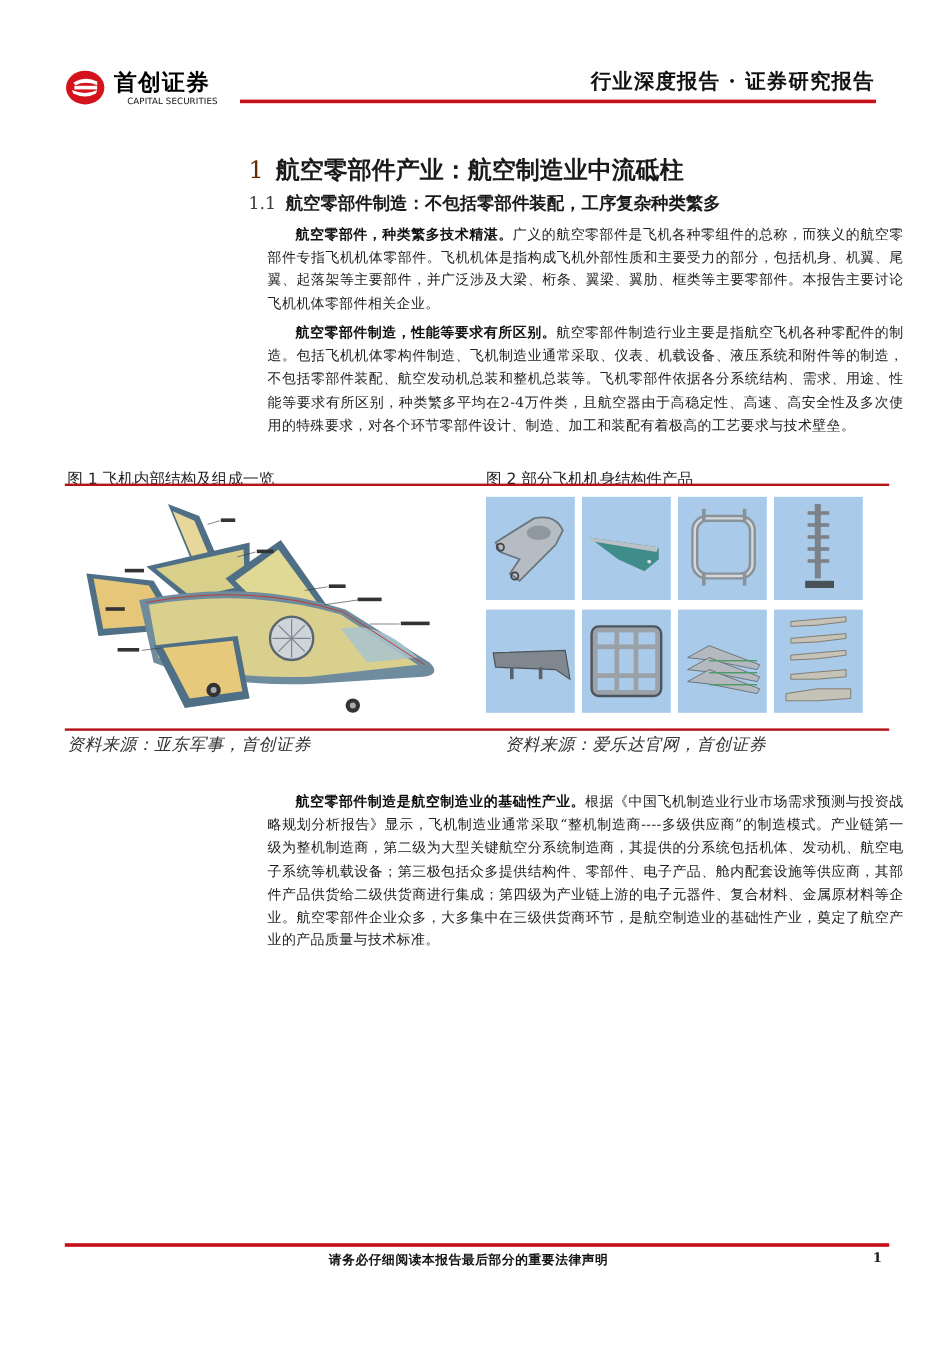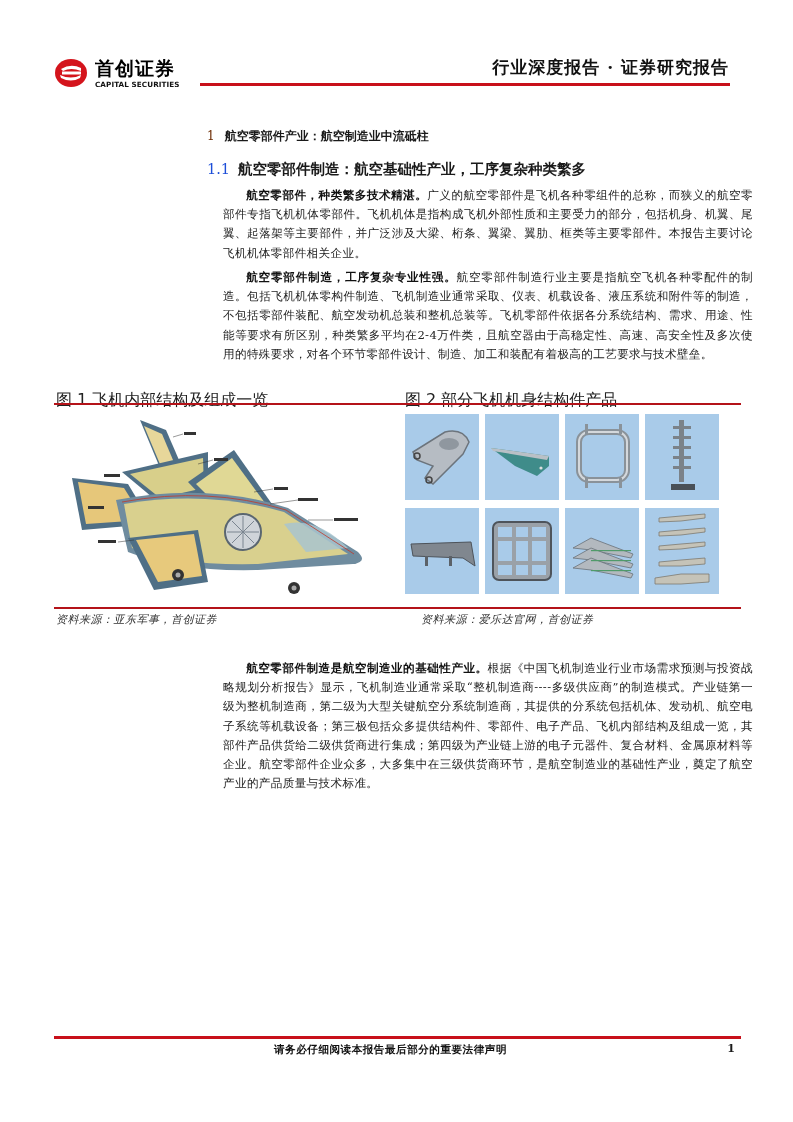--- a/index.html
+++ b/index.html
@@ -5,42 +5,42 @@
     html, body { margin: 0; padding: 0; background: #ffffff; }
     body { width: 793px; height: 1122px; position: relative; overflow: hidden;
            font-family: "DejaVu Serif", "Liberation Serif", serif; color: #1a1a1a; }
     .abs { position: absolute; }
 
     
     .logo { left: 54px; top: 56px; width: 150px; height: 36px; }
     .logo-mark { position: absolute; left: 0; top: 2px; width: 34px; height: 30px; }
     .logo-cn { position: absolute; left: 41px; top: 0px; font-family: "DejaVu Sans", sans-serif;
                font-weight: bold; font-size: 19px; letter-spacing: 1px; color: #000000; }
-    .logo-en { position: absolute; left: 41px; top: 24px; font-family: "DejaVu Sans", sans-serif;
-               font-weight: bold; font-size: 7.2px; letter-spacing: 0.1px; color: #111; white-space: nowrap; }
+    .logo-en { position: absolute; left: 52px; top: 24px; font-family: "DejaVu Sans", sans-serif;
+               font-weight: normal; font-size: 7.2px; letter-spacing: 0.1px; color: #111; white-space: nowrap; }
     .header-rule { left: 200px; top: 83px; width: 530px; height: 3px; background: #c8101a; }
     .header-right { right: 64px; top: 56px; font-size: 17px; font-weight: bold; letter-spacing: 1px;
                     color: #111; white-space: nowrap; }
 
     
-    .h1 { left: 207px; top: 128px; font-size: 12px; font-weight: bold; font-family: "DejaVu Sans", sans-serif; white-space: nowrap; }
+    .h1 { left: 207px; top: 128px; font-size: 20px; font-weight: bold; font-family: "DejaVu Sans", sans-serif; white-space: nowrap; }
     .h1 .num { font-family: "DejaVu Serif", serif; color: #6b2a00; margin-right: 10px; font-weight: normal; }
     .h2 { left: 207px; top: 160px; font-size: 14.5px; font-weight: bold; font-family: "DejaVu Sans", sans-serif; white-space: nowrap; }
-    .h2 .num { font-family: "DejaVu Serif", serif; color: #1d4ed8; margin-right: 8px; font-weight: normal; }
+    .h2 .num { font-family: "DejaVu Serif", serif; color: #404040; margin-right: 8px; font-weight: normal; }
 
     
     .para { left: 223px; width: 530px; font-size: 11.6px; line-height: 19.2px; text-align: justify;
             text-indent: 2em; letter-spacing: 0.35px; color: #222; }
     .para b { font-weight: bold; color: #111; }
 
     
-    .fig-title { top: 390px; font-family: "DejaVu Sans", sans-serif; font-size: 16px; color: #222; white-space: nowrap; }
+    .fig-title { top: 390px; font-family: "DejaVu Sans", sans-serif; font-size: 13px; color: #222; white-space: nowrap; }
     .fig-rule { left: 54px; top: 403px; width: 687px; height: 2px; background: #b41319; }
     .fig-bottom-rule { left: 54px; top: 607px; width: 687px; height: 2px; background: #b41319; }
-    .fig-source { top: 612px; font-size: 11px; font-style: italic; color: #333; white-space: nowrap; letter-spacing: 0.5px; }
+    .fig-source { top: 612px; font-size: 14px; font-style: italic; color: #333; white-space: nowrap; letter-spacing: 0.5px; }
 
     .jet { left: 58px; top: 412px; width: 325px; height: 190px; }
 
     .parts-grid { left: 405px; top: 414px; width: 325px; height: 186px;
                   display: grid; grid-template-columns: repeat(4, 74px); grid-template-rows: repeat(2, 86px);
                   column-gap: 6px; row-gap: 8px; }
     .part-tile { background: #a9cbe9; position: relative; overflow: hidden; }
     .part-tile svg { position: absolute; left: 0; top: 0; width: 100%; height: 100%; }
 
     
@@ -62,29 +62,29 @@
   <span class="logo-cn">首创证券</span>
   <span class="logo-en">CAPITAL SECURITIES</span>
 </div>
 <div class="abs header-rule"></div>
 <div class="abs header-right">行业深度报告 · 证券研究报告</div>
 
 <div class="abs h1">
   <span class="num">1</span><span>航空零部件产业：航空制造业中流砥柱</span>
 </div>
 <div class="abs h2">
-  <span class="num">1.1</span><span>航空零部件制造：航空基础性产业，工序复杂种类繁多</span>
+  <span class="num">1.1</span><span>航空零部件制造：不包括零部件装配，工序复杂种类繁多</span>
 </div>
 
 <div class="abs para" style="top:186px;">
   <b>航空零部件，种类繁多技术精湛。</b><span>广义的航空零部件是飞机各种零组件的总称，而狭义的航空零部件专指飞机机体零部件。飞机机体是指构成飞机外部性质和主要受力的部分，包括机身、机翼、尾翼、起落架等主要部件，并广泛涉及大梁、桁条、翼梁、翼肋、框类等主要零部件。本报告主要讨论飞机机体零部件相关企业。</span>
 </div>
 
 <div class="abs para" style="top:268px;">
-  <b>航空零部件制造，工序复杂专业性强。</b><span>航空零部件制造行业主要是指航空飞机各种零配件的制造。包括飞机机体零构件制造、飞机制造业通常采取、仪表、机载设备、液压系统和附件等的制造，不包括零部件装配、航空发动机总装和整机总装等。飞机零部件依据各分系统结构、需求、用途、性能等要求有所区别，种类繁多平均在2-4万件类，且航空器由于高稳定性、高速、高安全性及多次使用的特殊要求，对各个环节零部件设计、制造、加工和装配有着极高的工艺要求与技术壁垒。</span>
+  <b>航空零部件制造，性能等要求有所区别。</b><span>航空零部件制造行业主要是指航空飞机各种零配件的制造。包括飞机机体零构件制造、飞机制造业通常采取、仪表、机载设备、液压系统和附件等的制造，不包括零部件装配、航空发动机总装和整机总装等。飞机零部件依据各分系统结构、需求、用途、性能等要求有所区别，种类繁多平均在2-4万件类，且航空器由于高稳定性、高速、高安全性及多次使用的特殊要求，对各个环节零部件设计、制造、加工和装配有着极高的工艺要求与技术壁垒。</span>
 </div>
 
 <div class="abs fig-title" style="left:56px;">
   <span>图 1</span>
   <span>飞机内部结构及组成一览</span>
 </div>
 <div class="abs fig-title" style="left:405px;text-align:center;">
   <span>图 2</span>
   <span>部分飞机机身结构件产品</span>
 </div>
@@ -234,18 +234,18 @@
         </g>
       </svg>
   </div>
 </div>
 
 <div class="abs fig-bottom-rule"></div>
 <div class="abs fig-source" style="left:56px;">资料来源：亚东军事，首创证券</div>
 <div class="abs fig-source" style="left:405px;margin-left:16px;">资料来源：爱乐达官网，首创证券</div>
 
 <div class="abs para" style="top:659px;">
-  <b>航空零部件制造是航空制造业的基础性产业。</b><span>根据《中国飞机制造业行业市场需求预测与投资战略规划分析报告》显示，飞机制造业通常采取“整机制造商----多级供应商”的制造模式。产业链第一级为整机制造商，第二级为大型关键航空分系统制造商，其提供的分系统包括机体、发动机、航空电子系统等机载设备；第三极包括众多提供结构件、零部件、电子产品、飞机内部结构及组成一览，其部件产品供货给二级供货商进行集成；第四级为产业链上游的电子元器件、复合材料、金属原材料等企业。航空零部件企业众多，大多集中在三级供货商环节，是航空制造业的基础性产业，奠定了航空产业的产品质量与技术标准。</span>
+  <b>航空零部件制造是航空制造业的基础性产业。</b><span>根据《中国飞机制造业行业市场需求预测与投资战略规划分析报告》显示，飞机制造业通常采取“整机制造商----多级供应商”的制造模式。产业链第一级为整机制造商，第二级为大型关键航空分系统制造商，其提供的分系统包括机体、发动机、航空电子系统等机载设备；第三极包括众多提供结构件、零部件、电子产品、舱内配套设施等供应商，其部件产品供货给二级供货商进行集成；第四级为产业链上游的电子元器件、复合材料、金属原材料等企业。航空零部件企业众多，大多集中在三级供货商环节，是航空制造业的基础性产业，奠定了航空产业的产品质量与技术标准。</span>
 </div>
 
 <div class="abs footer-rule"></div>
 <div class="abs footer-text">请务必仔细阅读本报告最后部分的重要法律声明</div>
 <div class="abs page-num">1</div>
 
 </body></html>

